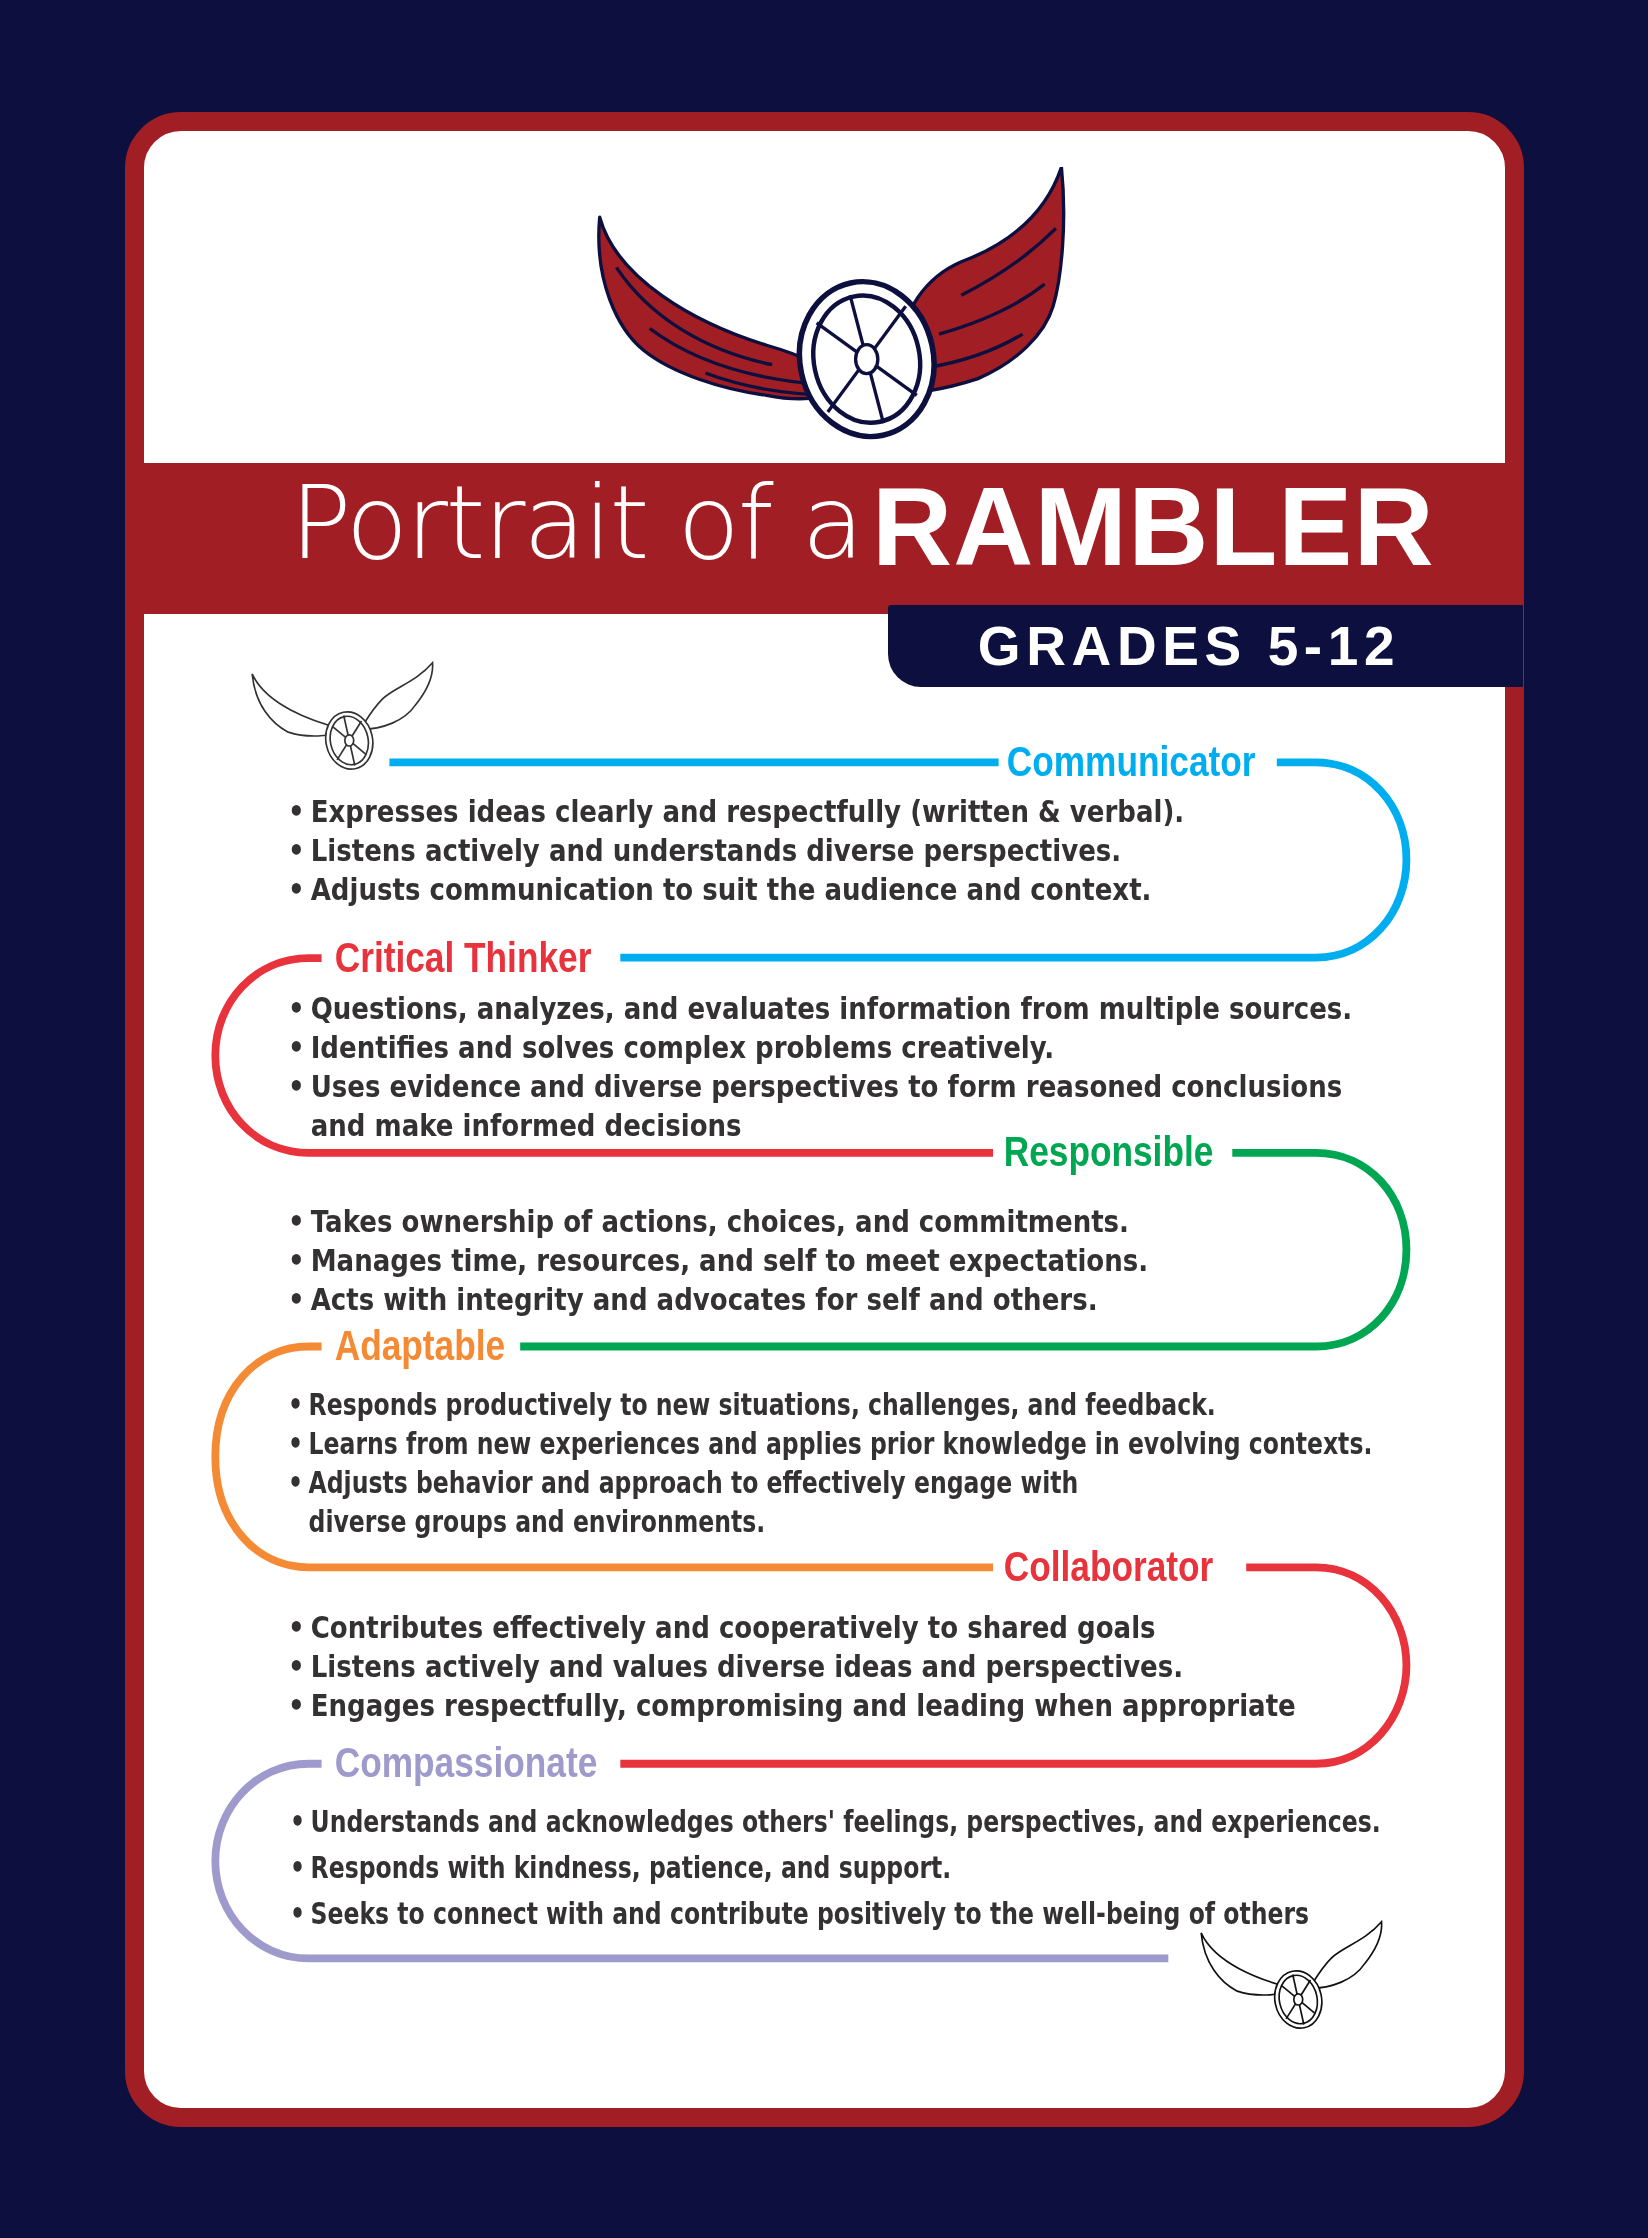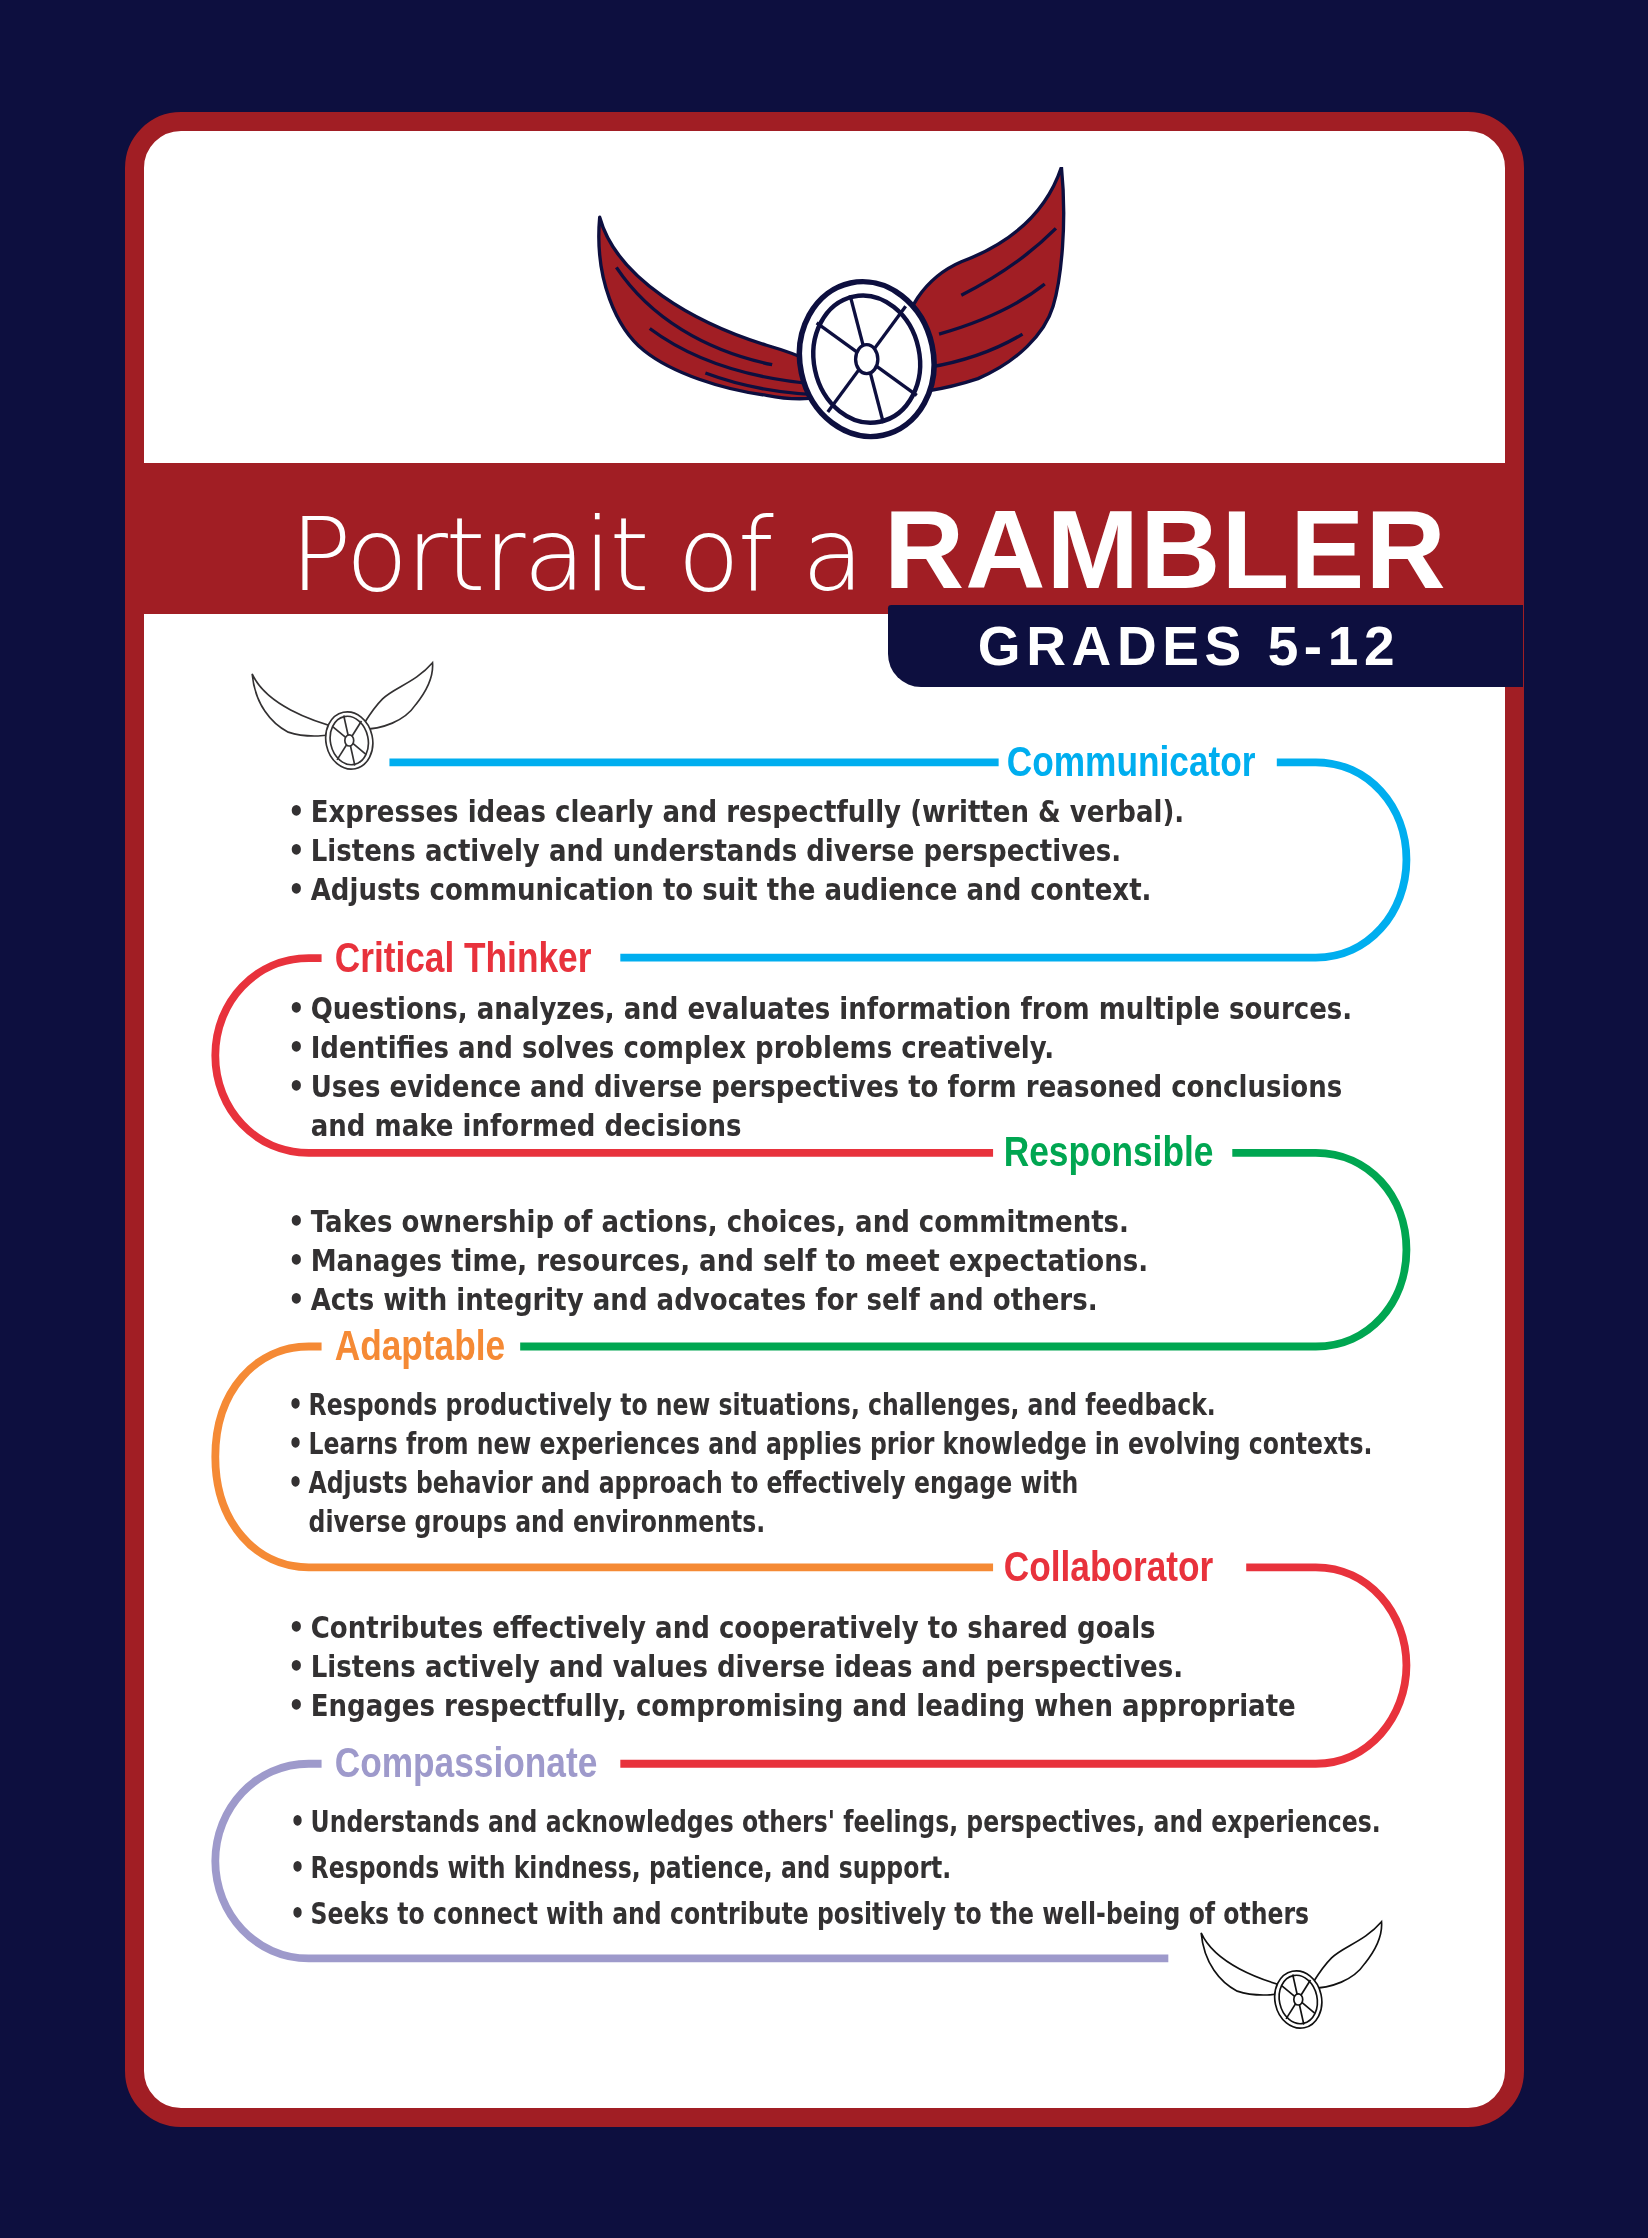--- a/index.html
+++ b/index.html
@@ -12,26 +12,26 @@
     position: absolute; left: 125px; top: 112px;
     width: 1399px; height: 2015px; box-sizing: border-box;
     background: #ffffff; border: 19px solid #A11E24; border-radius: 56px;
   }
   .banner {
     position: absolute; left: 125px; top: 463px; width: 1399px; height: 151px;
     background: #A11E24;
   }
   .banner-title {
     position: absolute; left: 290px; top: 463px; height: 151px;
-    display: flex; align-items: flex-end; color: #ffffff;
+    display: flex; align-items: flex-start; color: #ffffff;
     font-family: "DejaVu Sans", sans-serif; font-size: 102px; letter-spacing: -2.2px;
     white-space: nowrap;
   }
   .banner-title .light { font-weight: 300; font-family: "DejaVu Sans", sans-serif; }
-  .banner-title .bold { font-weight: 700; margin-left: 22px; letter-spacing: 1.1px; font-family: "Liberation Sans", sans-serif; font-size: 111px; }
+  .banner-title .bold { font-weight: 700; margin-left: 10px; letter-spacing: 1.1px; font-family: "Liberation Sans", sans-serif; font-size: 111px; }
   .grades-tab {
     position: absolute; left: 888px; top: 605px; width: 635px; height: 82px;
     background: #0D0F3F; border-bottom-left-radius: 33px; border-top-left-radius: 3.3px;
     display: flex; align-items: center; justify-content: center;
   }
   .grades-tab span {
     color: #ffffff; font-family: "Liberation Sans", sans-serif; font-weight: 700;
     font-size: 55px; letter-spacing: 5.6px; margin-left: -33px;
   }
   svg.path-svg { position: absolute; left: 0; top: 0; }

